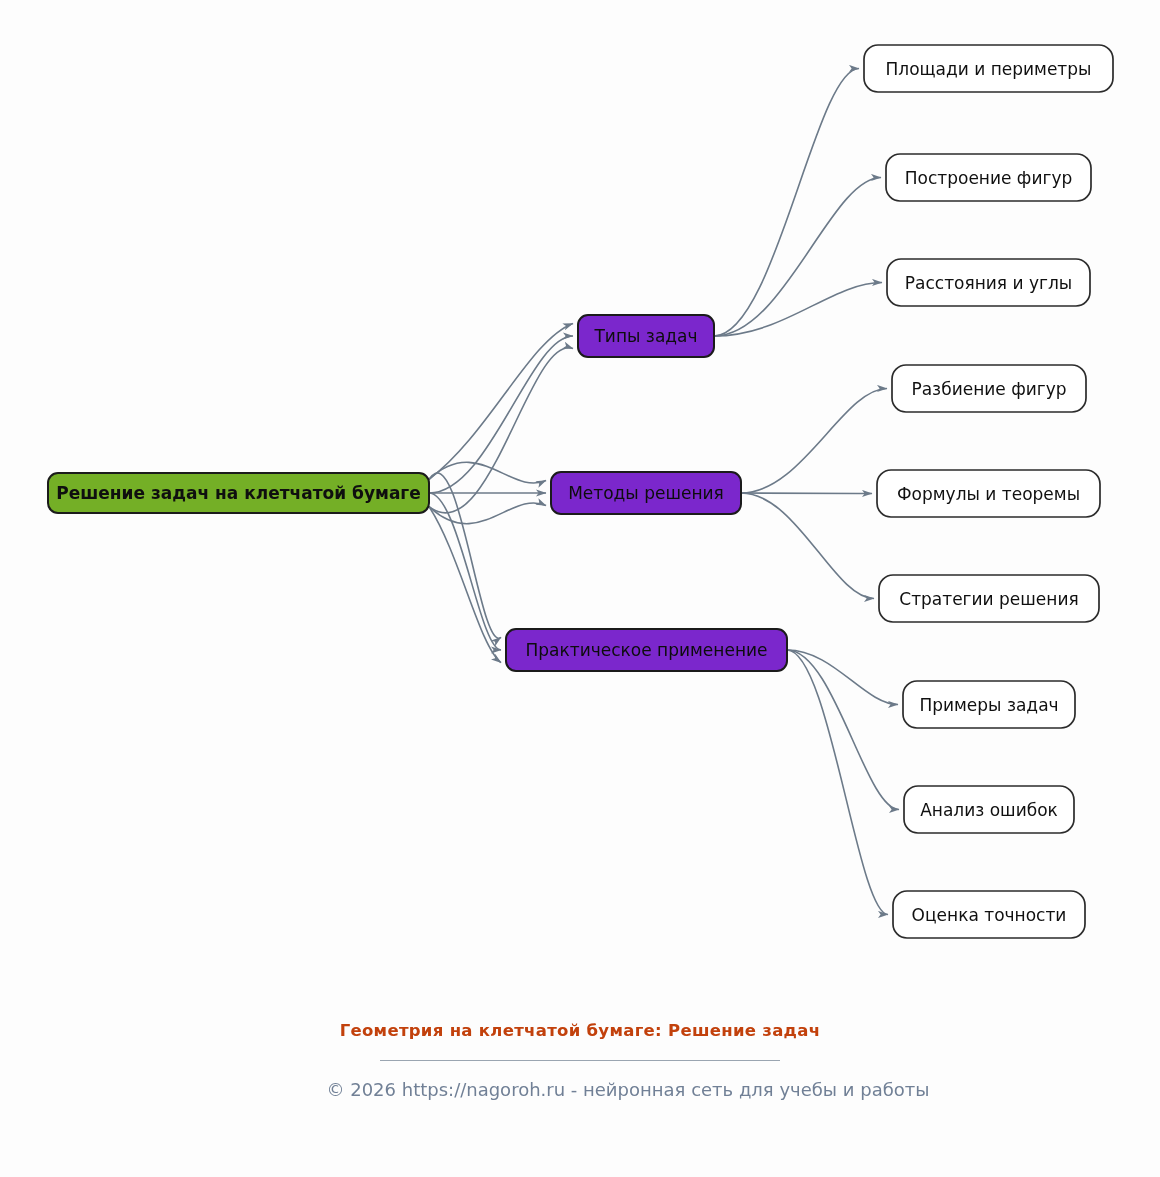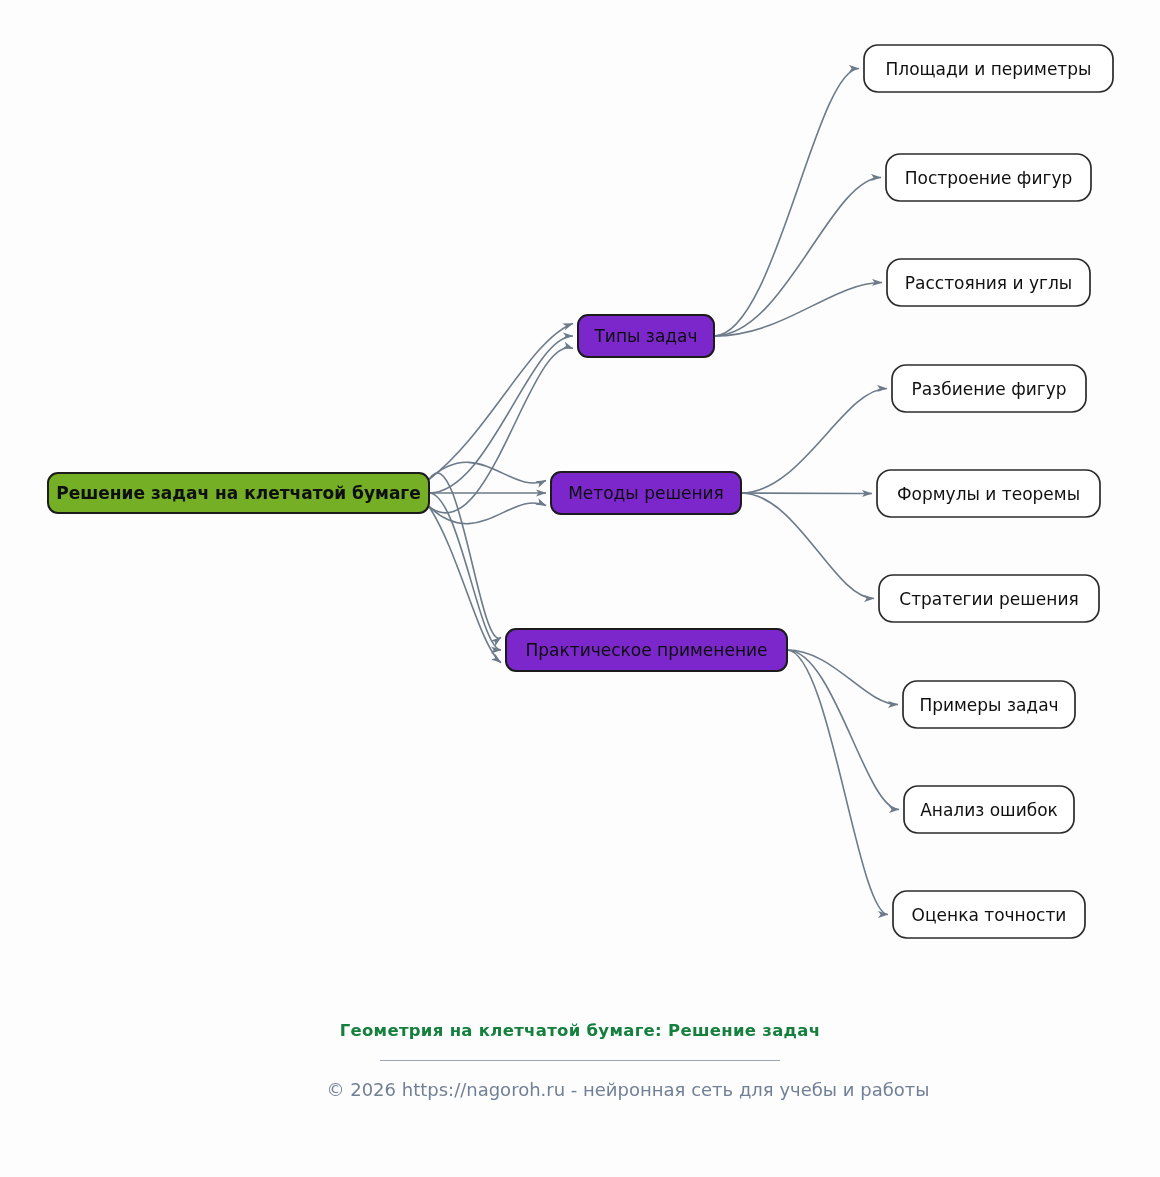--- a/index.html
+++ b/index.html
@@ -62,21 +62,21 @@
   .footer-block {
     position: absolute;
     left: 0;
     width: 1160px;
     text-align: center;
   }
   .footer-title {
     top: 1021px;
     font-size: 16.5px;
     font-weight: bold;
-    color: #15803d;
+    color: #c2410c;
     letter-spacing: 0.3px;
   }
   .footer-rule {
     position: absolute;
     left: 380px;
     top: 1060px;
     width: 400px;
     height: 1px;
     background: #9aa5b1;
   }

